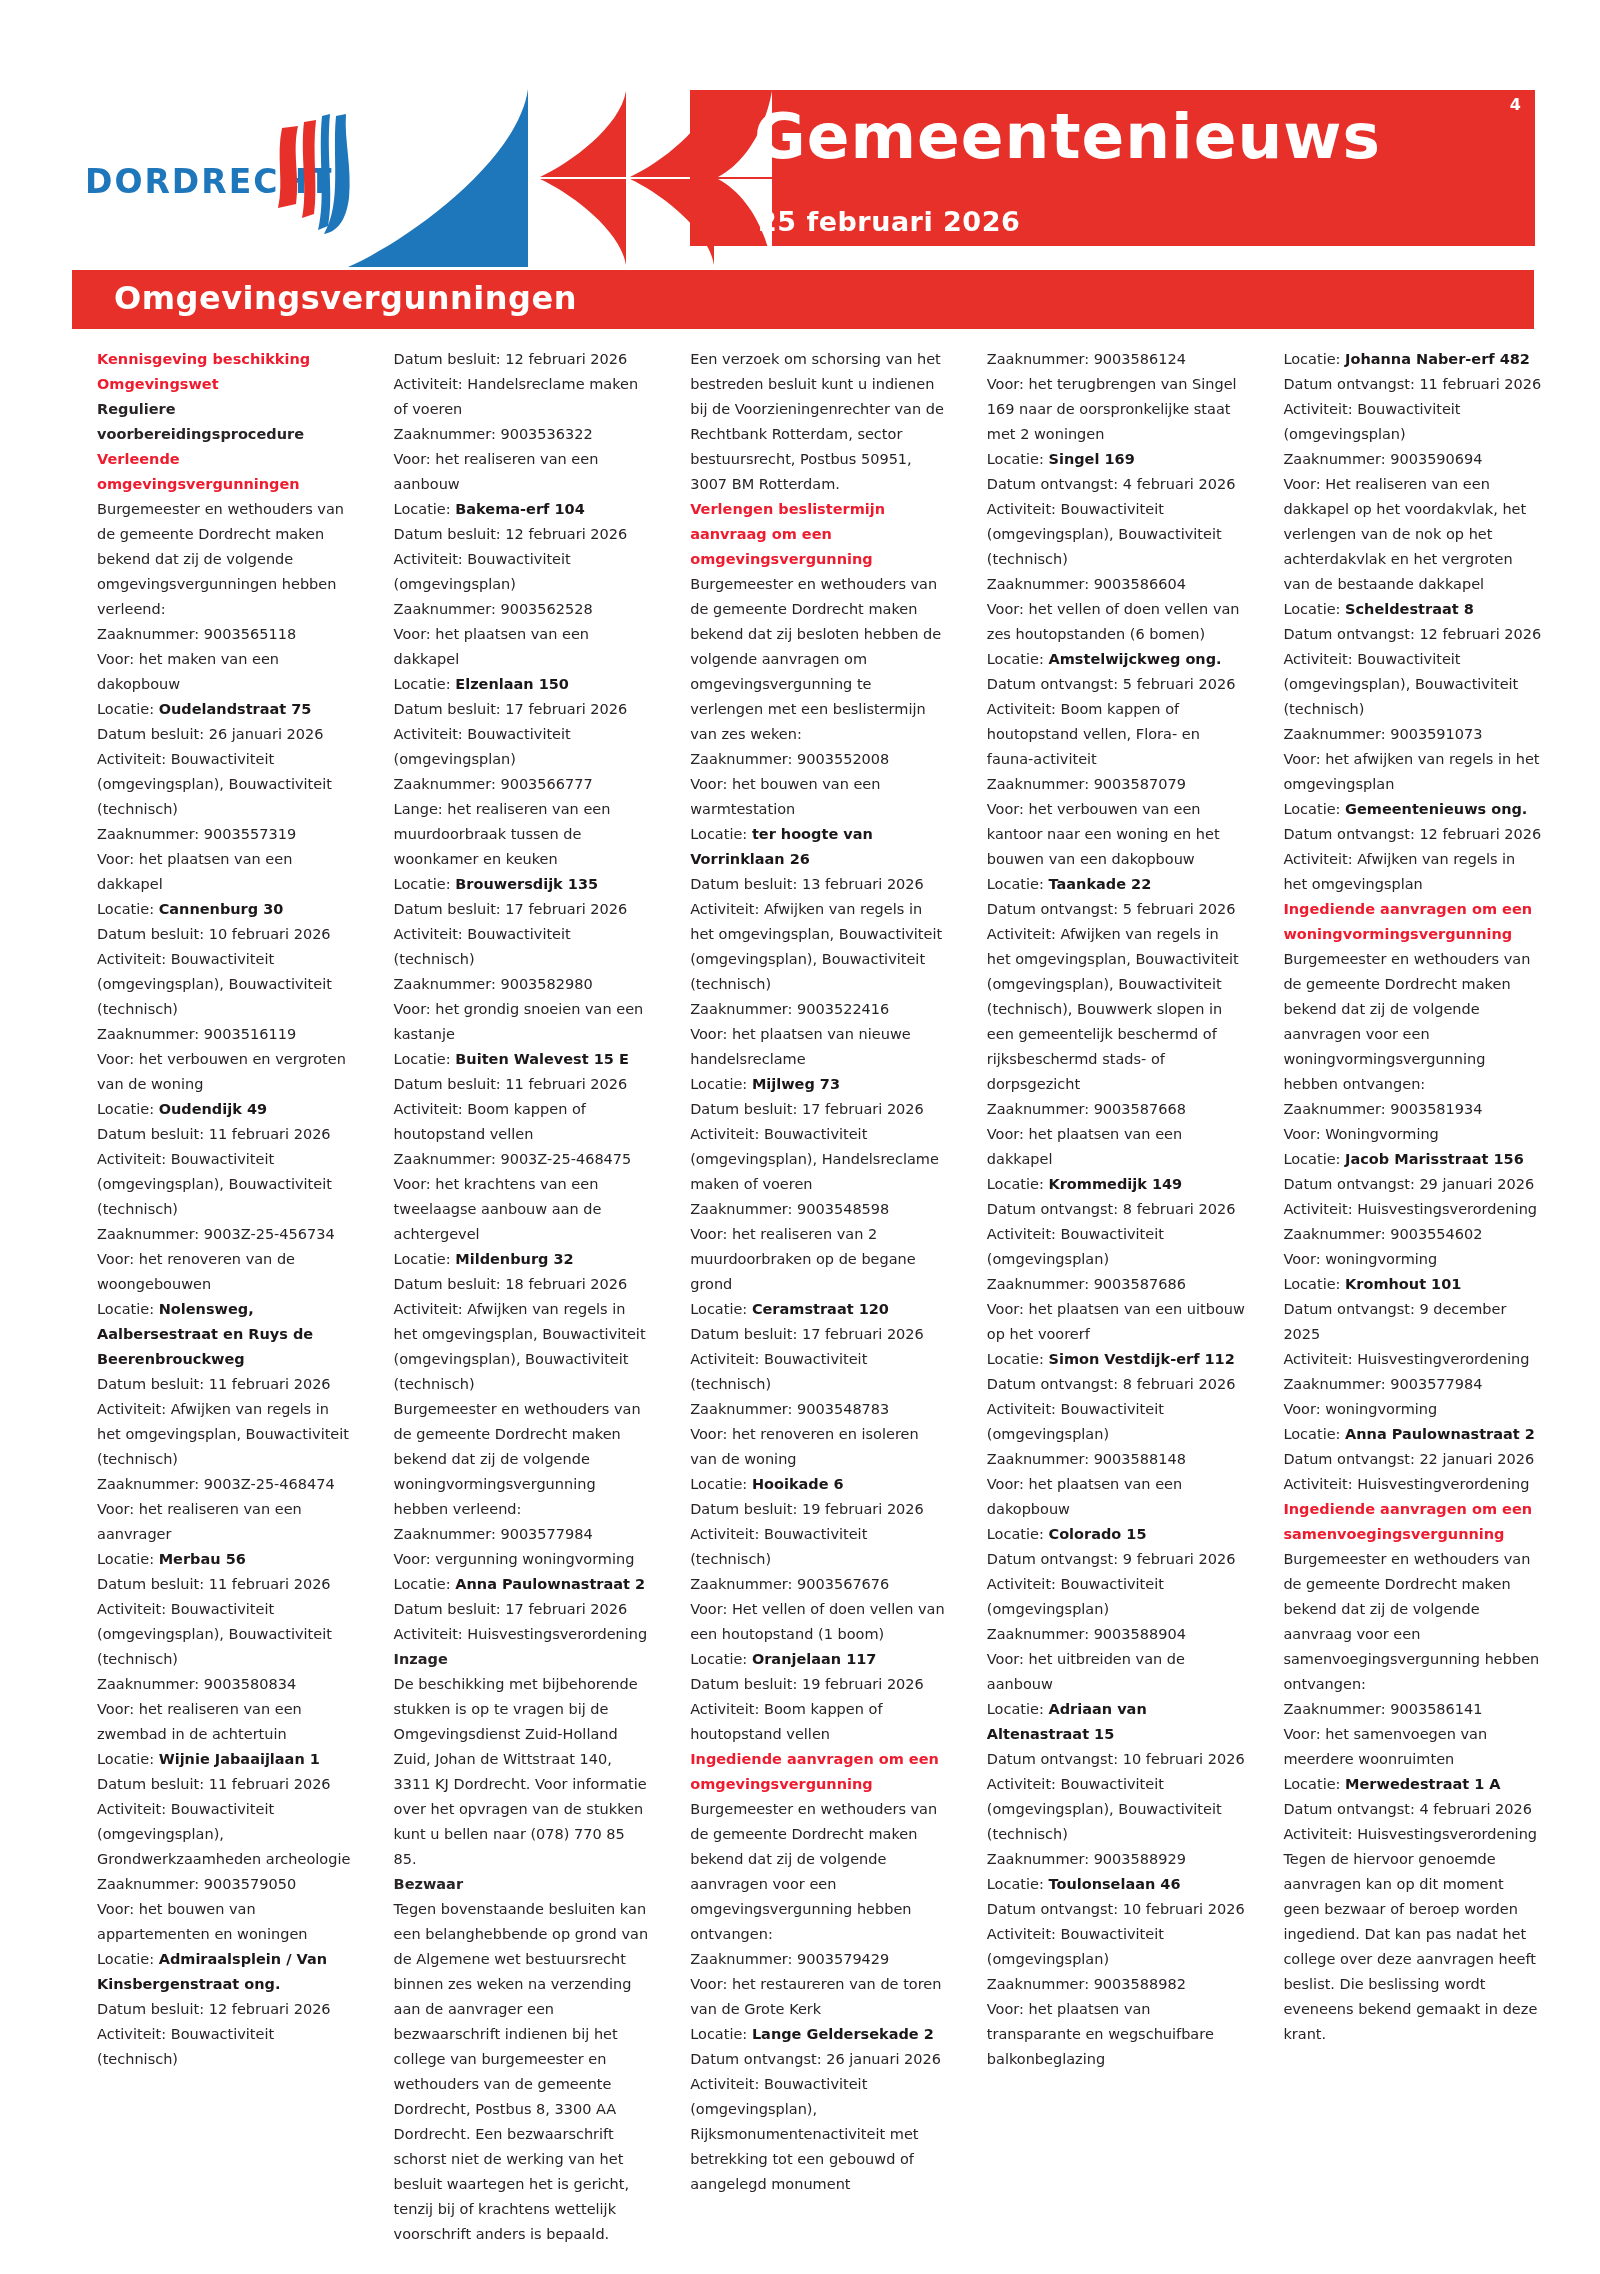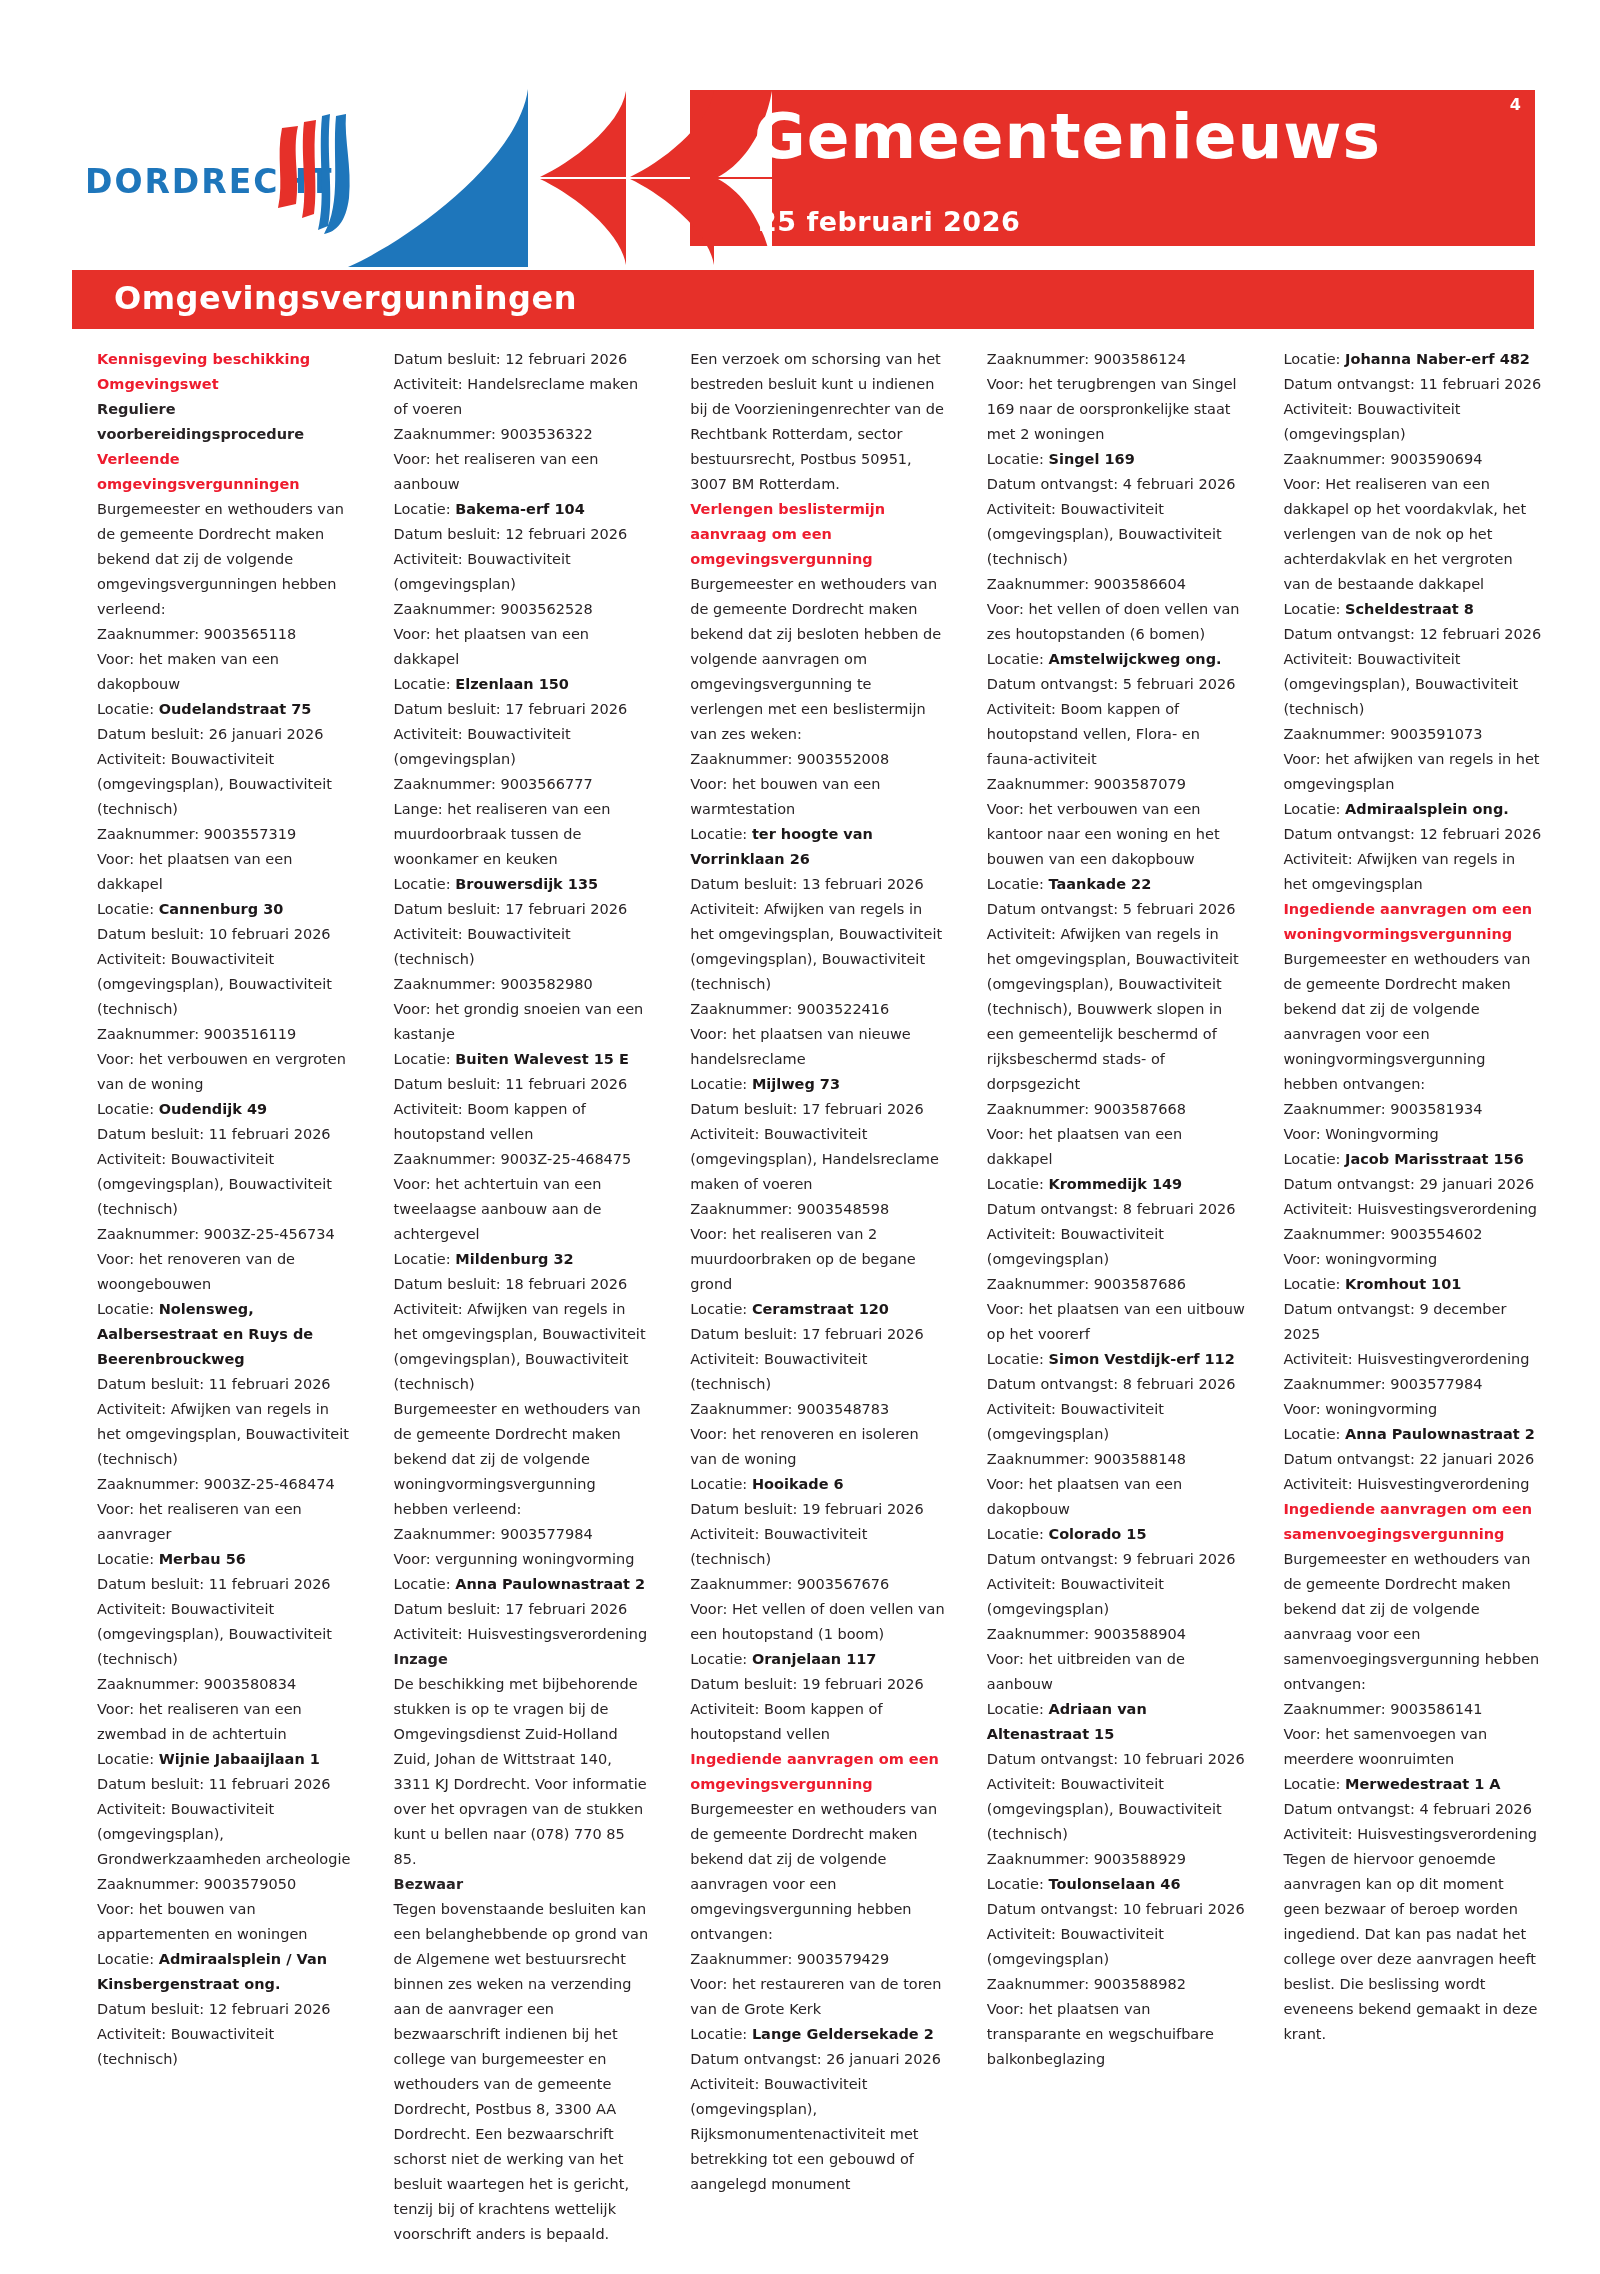--- a/index.html
+++ b/index.html
@@ -177,21 +177,21 @@
       </div>
       <div class="block entry">
         <div>Zaaknummer: 9003582980</div>
         <div>Voor: het grondig snoeien van een kastanje</div>
         <div><span>Locatie: </span><span class="loc-val">Buiten Walevest 15 E</span></div>
         <div>Datum besluit: 11 februari 2026</div>
         <div>Activiteit: Boom kappen of houtopstand vellen</div>
       </div>
       <div class="block entry">
         <div>Zaaknummer: 9003Z-25-468475</div>
-        <div>Voor: het achtertuin van een tweelaagse aanbouw aan de achtergevel</div>
+        <div>Voor: het krachtens van een tweelaagse aanbouw aan de achtergevel</div>
         <div><span>Locatie: </span><span class="loc-val">Mildenburg 32</span></div>
         <div>Datum besluit: 18 februari 2026</div>
         <div>Activiteit: Afwijken van regels in het omgevingsplan, Bouwactiviteit (omgevingsplan), Bouwactiviteit (technisch)</div>
       </div>
       <div class="block para">Burgemeester en wethouders van de gemeente Dordrecht maken bekend dat zij de volgende woningvormingsvergunning hebben verleend:</div>
       <div class="block entry">
         <div>Zaaknummer: 9003577984</div>
         <div>Voor: vergunning woningvorming</div>
         <div><span>Locatie: </span><span class="loc-val">Anna Paulownastraat 2</span></div>
         <div>Datum besluit: 17 februari 2026</div>
@@ -321,21 +321,21 @@
       <div class="block entry">
         <div>Zaaknummer: 9003590694</div>
         <div>Voor: Het realiseren van een dakkapel op het voordakvlak, het verlengen van de nok op het achterdakvlak en het vergroten van de bestaande dakkapel</div>
         <div><span>Locatie: </span><span class="loc-val">Scheldestraat 8</span></div>
         <div>Datum ontvangst: 12 februari 2026</div>
         <div>Activiteit: Bouwactiviteit (omgevingsplan), Bouwactiviteit (technisch)</div>
       </div>
       <div class="block entry">
         <div>Zaaknummer: 9003591073</div>
         <div>Voor: het afwijken van regels in het omgevingsplan</div>
-        <div><span>Locatie: </span><span class="loc-val">Admiraalsplein ong.</span></div>
+        <div><span>Locatie: </span><span class="loc-val">Gemeentenieuws ong.</span></div>
         <div>Datum ontvangst: 12 februari 2026</div>
         <div>Activiteit: Afwijken van regels in het omgevingsplan</div>
       </div>
       <div class="block redhead">Ingediende aanvragen om een woningvormingsvergunning</div>
       <div class="block para">Burgemeester en wethouders van de gemeente Dordrecht maken bekend dat zij de volgende aanvragen voor een woningvormingsvergunning hebben ontvangen:</div>
       <div class="block entry">
         <div>Zaaknummer: 9003581934</div>
         <div>Voor: Woningvorming</div>
         <div><span>Locatie: </span><span class="loc-val">Jacob Marisstraat 156</span></div>
         <div>Datum ontvangst: 29 januari 2026</div>

